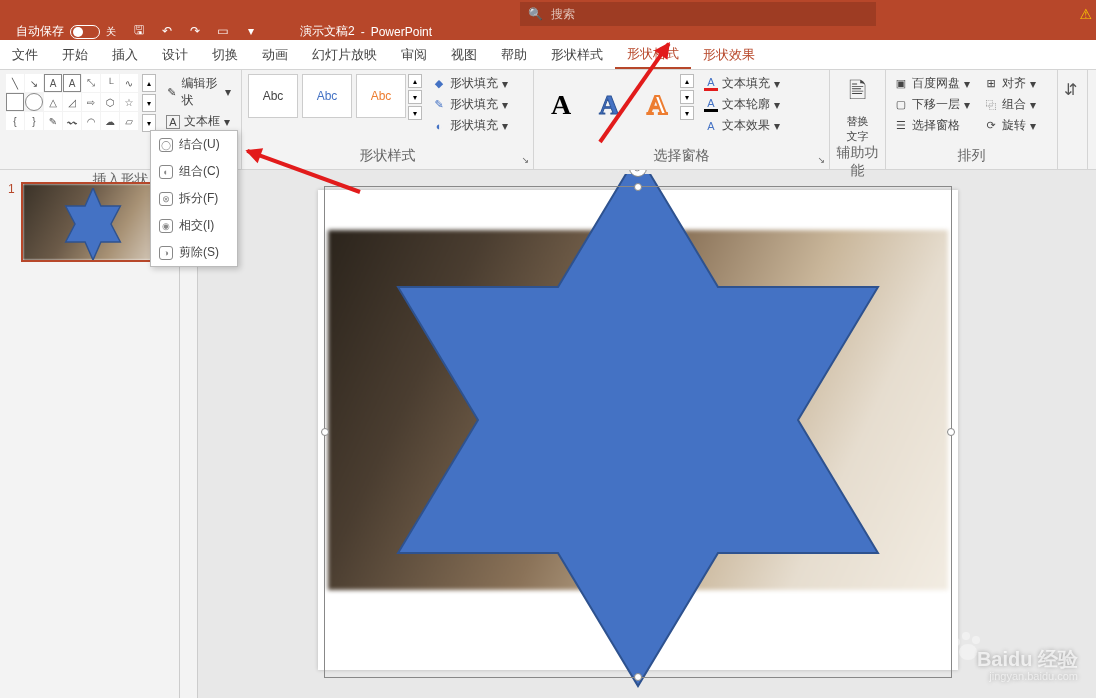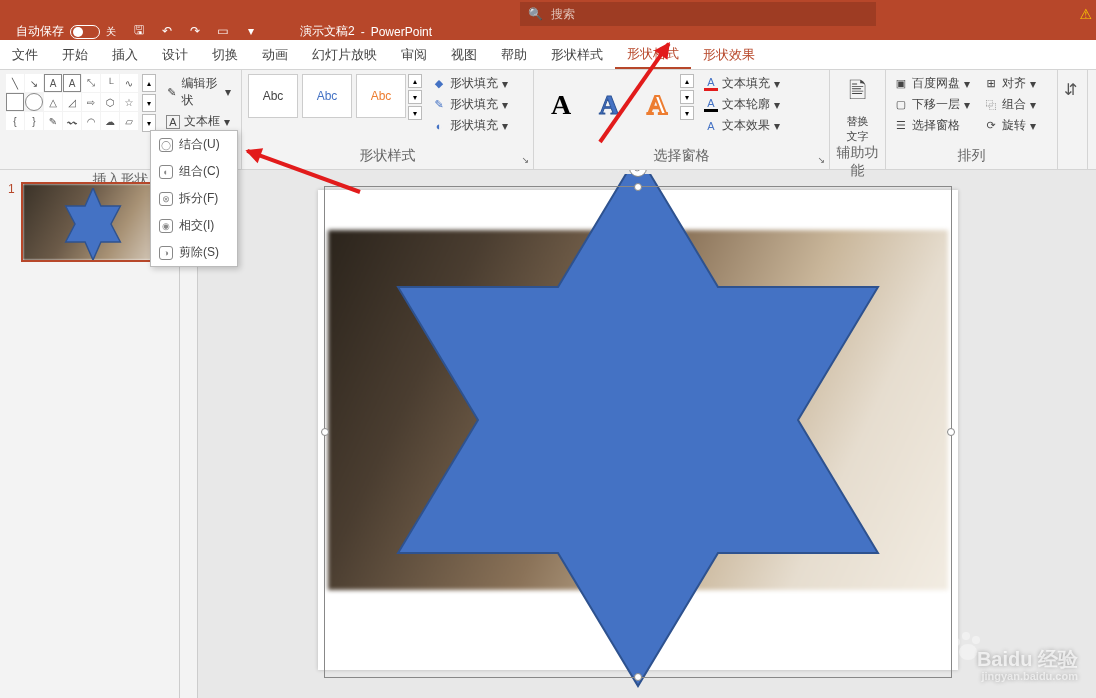--- a/index.html
+++ b/index.html
@@ -94,21 +94,21 @@
 .rot-handle { position: absolute; left: 50%; top: -28px; transform: translateX(-50%); width: 18px; height: 18px; border: 1px solid #888; border-radius: 50%; background: #fff; display:flex; align-items:center; justify-content:center; font-size:11px; color:#888;}
 
 
 .star-svg { position: absolute; left: 0; top: -16px; }
 
 
 .arrow { position: absolute; background: #e21b1b; transform-origin: left center; height: 4px; z-index: 60; }
 .arrow::after { content: ""; position: absolute; right: -2px; top: -6px; border-left: 16px solid #e21b1b; border-top: 8px solid transparent; border-bottom: 8px solid transparent; }
 
 .watermark { position: absolute; right: 18px; bottom: 16px; color: rgba(255,255,255,0.7); font-size: 20px; font-weight: bold; text-shadow: 0 0 4px rgba(0,0,0,0.3); z-index: 40; text-align:right; line-height:1.1;}
-.watermark small{ display:block; font-size:11px; font-weight:bold; color: rgba(255,255,255,0.6);}
+.watermark small{ display:block; font-size:11px; font-weight:normal; color: rgba(255,255,255,0.6);}
 .paw{ position:absolute; right:110px; bottom:32px; width:36px; height:36px; opacity:0.4;}
 .paw span{position:absolute; background:#fff; border-radius:50%;}
 .paw .p1{width:18px;height:16px;left:9px;top:14px;}
 .paw .p2{width:8px;height:8px;left:2px;top:8px;}
 .paw .p3{width:8px;height:8px;left:12px;top:2px;}
 .paw .p4{width:8px;height:8px;left:22px;top:6px;}
 </style>
 </head>
 <body>
 

